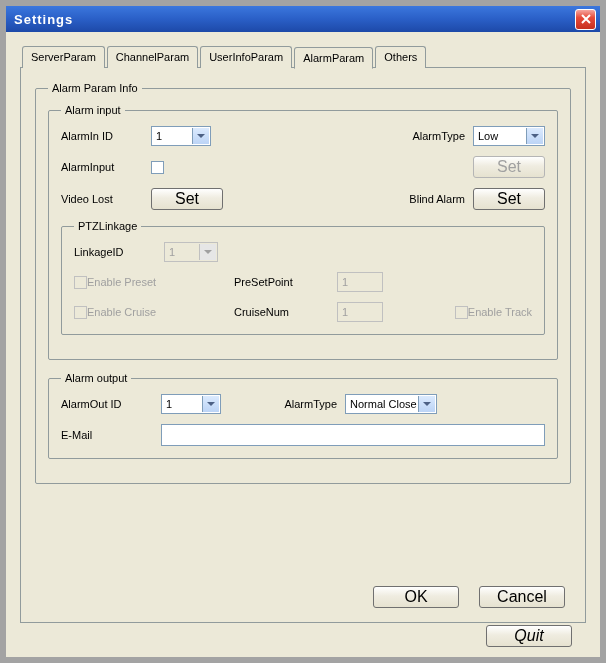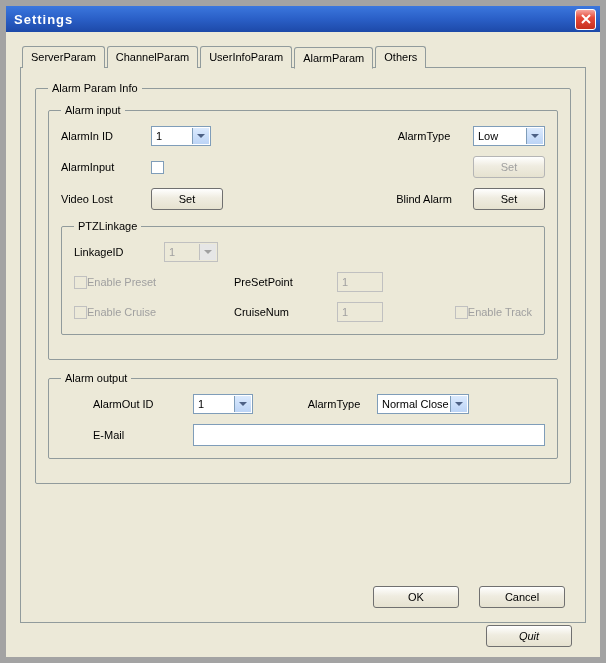--- a/index.html
+++ b/index.html
@@ -95,25 +95,25 @@
     display: flex;
     align-items: center;
     margin-bottom: 10px;
     gap: 8px;
   }
   .row:last-child { margin-bottom: 0; }
   .lbl {
     width: 82px;
     color: #000;
   }
-  .lbl-wide { width: 92px; margin-left: 32px; }
+  .lbl-wide { width: 92px; }
   .spacer { flex: 1; }
   .lbl2 {
     width: 82px;
-    text-align: center;
+    text-align: right;
   }
   .select, .textin, .numin {
     font-family: inherit;
     font-size: 11px;
   }
   .select {
     height: 20px;
     border: 1px solid #7f9db9;
     background: #fff;
     width: 60px;
@@ -148,21 +148,21 @@
   .select.disabled .arrow { border-top-color: #a0a0a0; }
   .btn {
     height: 22px;
     min-width: 72px;
     padding: 0 10px;
     border: 1px solid #707070;
     background: linear-gradient(to bottom,#ffffff,#efece0 45%,#e6e2d0);
     border-radius: 3px;
     cursor: pointer;
     font-family: inherit;
-    font-size: 11px;
+    font-size: 16px;
     display: inline-flex;
     align-items: center;
     justify-content: center;
   }
   .btn.disabled {
     color: #a0a0a0;
     border-color: #b5b5b5;
     cursor: default;
   }
   .chk {

